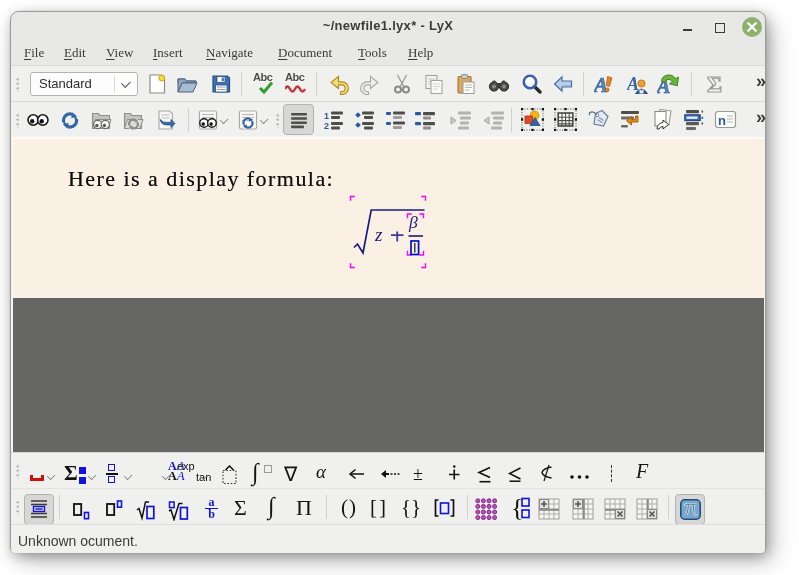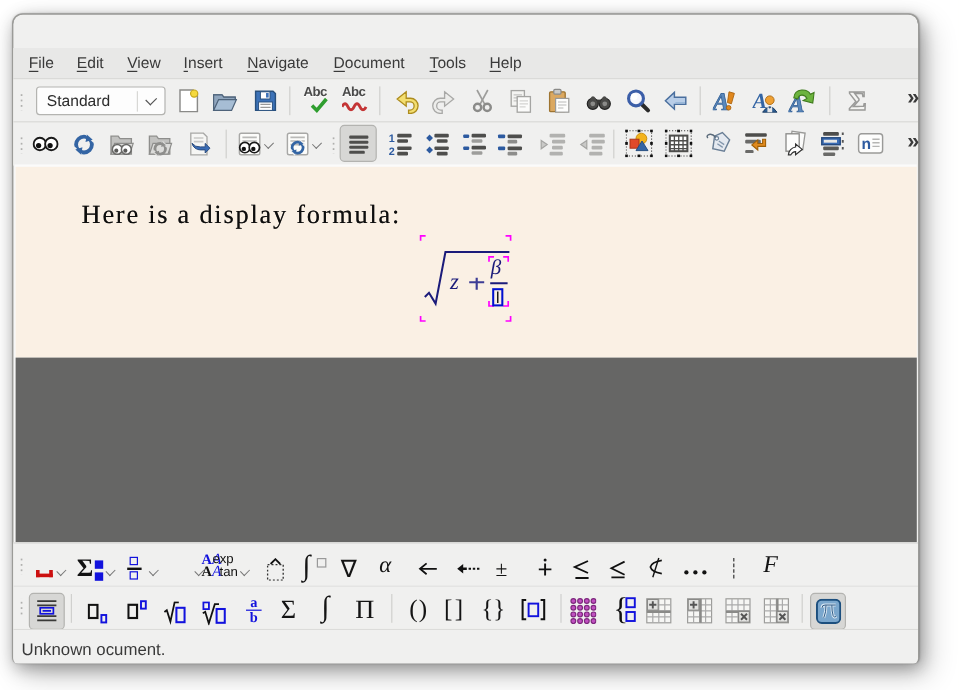--- a/index.html
+++ b/index.html
@@ -7,21 +7,21 @@
        background:#f0f0ef;border-radius:8px 8px 4px 4px;
        box-shadow:0 0 2px rgba(0,0,0,.5), 2px 4px 14px rgba(0,0,0,.35), 8px 10px 26px rgba(0,0,0,.2);
        outline:1px solid #9b9b98;}
   .abs{position:absolute;}
   svg{display:block;}
   #titlebar{left:0;top:0;width:100%;height:28px;background:#e8e8e7;border-radius:8px 8px 0 0;}
   #title{width:100%;text-align:center;top:6px;font-size:13px;font-weight:bold;color:#3c3c3c;letter-spacing:0.3px;}
   #btn-min{left:672px;top:17px;width:9px;height:2px;background:#3a3a3a;}
   #btn-max{left:704px;top:11px;width:8px;height:8px;border:1.6px solid #3a3a3a;}
   #btn-close{left:731px;top:5px;width:20px;height:20px;border-radius:50%;background:#8fb170;}
-  #menubar{left:0;top:28px;width:100%;height:25px;background:#e8e8e7;font-size:13px;color:#3a3a3a;}
+  #menubar{left:0;top:28px;width:100%;height:25px;background:#e8e8e7;font-size:13px;color:#3a3a3a;font-family:Liberation Serif, serif;}
   #menubar>span{position:absolute;top:5px;}
   .mn{text-decoration:underline;text-underline-offset:2px;text-decoration-thickness:1px;}
   .tb{left:0;width:100%;height:36px;background:#f0f0ef;}
   #tb1{top:53px;border-top:1px solid #dadad8;}
   #tb2{top:89px;border-top:1px solid #dadad8;}
   .grip{width:3px;height:16px;top:10px;background-image:radial-gradient(circle,#b0b0ae 1px,transparent 1.15px);background-size:3px 4.5px;background-position:0.5px 1px;}
   .sep{width:1px;height:24px;top:6px;background:#d0d0ce;}
   .ico{top:7px;width:22px;height:22px;}
   .ico svg{display:block;}
   #combo{left:19px;top:6px;width:108px;height:24px;background:#fdfdfd;border:1px solid #b4b4b1;border-radius:3px;box-sizing:border-box;}
@@ -36,20 +36,30 @@
   #mtbA{top:440px;border-top:1px solid #d8d8d6;}
   #mtbB{top:476px;border-top:1px solid #e2e2e0;}
   .mg{position:absolute;font-family:"Liberation Serif",serif;color:#141414;}
   .pressed{position:absolute;background:#d7d7d5;border:1px solid #b3b3b0;border-radius:4px;box-sizing:border-box;}
   #statusbar{left:0;top:512px;width:100%;height:28px;background:#f0f0ef;border-top:1px solid #dcdcda;
              border-radius:0 0 4px 4px;font-size:14px;color:#3a3a3a;}
   #statusbar span{position:absolute;left:7px;top:7.5px;}
 </style></head>
 <body>
 <div id="win">
+  <div id="titlebar" class="abs">
+    <div id="title" class="abs">~/newfile1.lyx* - LyX</div>
+    <div id="btn-min" class="abs"></div>
+    <div id="btn-max" class="abs"></div>
+    <div id="btn-close" class="abs">
+        <svg width="20" height="20" viewBox="0 0 20 20">
+          <path d="M6.2 6.2 L13.8 13.8 M13.8 6.2 L6.2 13.8" stroke="#fff" stroke-width="2.2" stroke-linecap="round"></path>
+        </svg>
+      </div>
+  </div>
   <div id="menubar" class="abs">
       <span style="left:13px"><span class="mn">F</span>ile</span>
       <span style="left:53px"><span class="mn">E</span>dit</span>
       <span style="left:95px"><span class="mn">V</span>iew</span>
       <span style="left:142px"><span class="mn">I</span>nsert</span>
       <span style="left:195px"><span class="mn">N</span>avigate</span>
       <span style="left:267px"><span class="mn">D</span>ocument</span>
       <span style="left:347px"><span class="mn">T</span>ools</span>
       <span style="left:397px"><span class="mn">H</span>elp</span>
     </div>
@@ -449,21 +459,21 @@
       </div>
       <div class="abs" style="left:95px;top:11px;">
         <div style="width:7px;height:7px;border:1.6px solid #1212dd;box-sizing:border-box;margin-left:2px;"></div>
         <div style="width:12px;height:2px;background:#111;margin-top:1.5px;"></div>
         <div style="width:7px;height:7px;border:1.6px solid #1212dd;box-sizing:border-box;margin-left:2px;margin-top:1.5px;"></div>
       </div>
       <div class="abs" style="left:130px;top:8px;margin-left:27px;">
         <div style="font-family:'Liberation Serif';font-size:12px;line-height:10px;"><span style="color:#1212dd;font-weight:bold;">A</span><span style="color:#1212dd;font-style:italic;font-size:13px;">A</span><br><span style="color:#111;font-weight:bold;">A</span><span style="color:#1212dd;font-style:italic;font-size:13px;">A</span></div>
       </div>
       <div class="abs" style="left:166px;top:8px;">
-        <div style="font-family:'Liberation Sans';font-size:11px;line-height:10.5px;color:#111;">exp<br><span style="margin-left:6px">tan</span></div>
+        <div style="font-family:'Liberation Sans';font-size:11px;line-height:10.5px;color:#111;">exp<br><span style="margin-left:19px">tan</span></div>
       </div>
       <div class="abs" style="left:211px;top:12px;">
         <div style="position:relative;width:15px;height:19px;">
           <svg width="15" height="19" viewBox="0 0 15 19">
             <path d="M3.5 5 L7.5 1 L11.5 5" fill="none" stroke="#111" stroke-width="1.5"></path>
             <rect x="1" y="5.5" width="13" height="13" fill="none" stroke="#333" stroke-width="1.1" stroke-dasharray="1.6 1.7"></rect>
           </svg>
         </div>
       </div>
       <div class="abs" style="left:241px;top:6px;">

